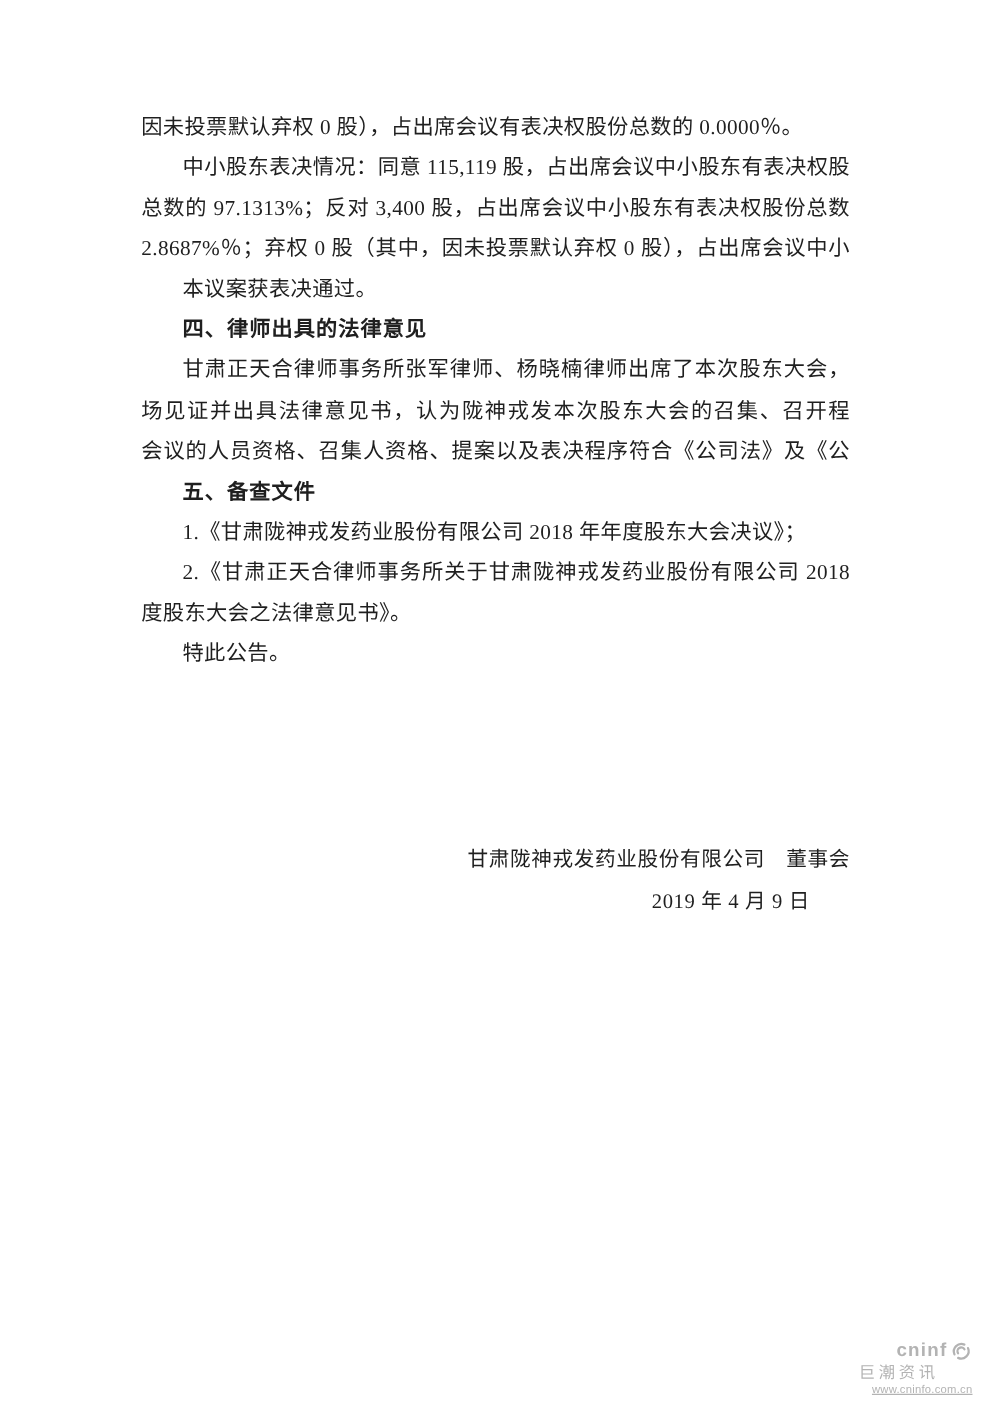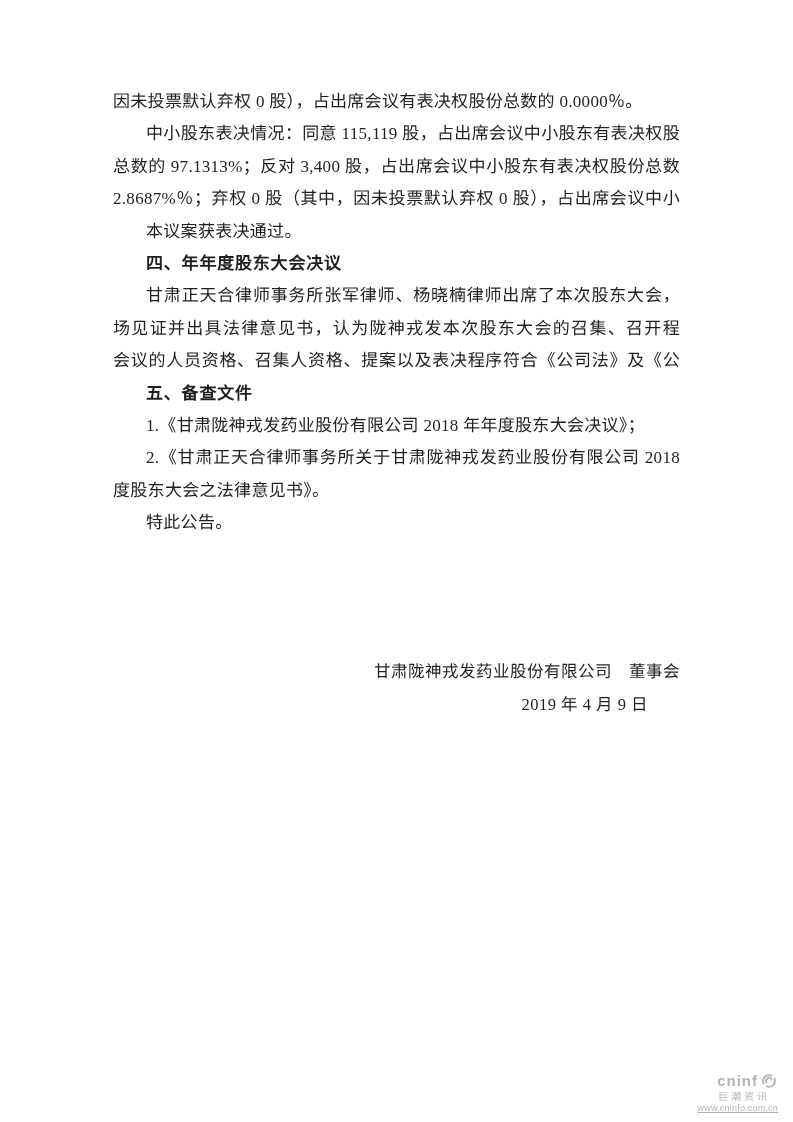--- a/index.html
+++ b/index.html
@@ -38,21 +38,21 @@
   .line.indent {
     padding-left: 33px;
   }
   .line.heading {
     font-weight: 700;
     font-family: "Liberation Sans", "DejaVu Sans", sans-serif;
     letter-spacing: 0.8px;
   }
   .signature {
     position: absolute;
-    top: 655px;
+    top: 671px;
     right: 113px;
     font-size: 16.5px;
     line-height: 33px;
     text-align: right;
     letter-spacing: 0.5px;
   }
   .sig-date {
     padding-right: 32px;
   }
   .watermark {
@@ -75,44 +75,44 @@
   }
   .wm-brand {
     font-size: 15px;
     font-weight: 700;
     letter-spacing: 1px;
   }
   .wm-icon svg {
     display: block;
   }
   .wm-cn {
-    font-size: 10px;
+    font-size: 13px;
     letter-spacing: 3px;
-    margin-right: 8px;
+    margin-right: 27px;
     margin-top: 1px;
   }
   .wm-url {
     font-size: 9px;
     letter-spacing: 0.2px;
     margin-top: 2px;
     text-decoration: underline;
   }
 </style>
 </head>
 <body>
 
 <div class="page">
 
   <main class="doc-body">
     <div class="line">因未投票默认弃权 0 股），占出席会议有表决权股份总数的 0.0000％。</div>
     <div class="line indent fill">中小股东表决情况：同意 115,119 股，占出席会议中小股东有表决权股份</div>
     <div class="line fill">总数的 97.1313%；反对 3,400 股，占出席会议中小股东有表决权股份总数的</div>
     <div class="line fill">2.8687%％；弃权 0 股（其中，因未投票默认弃权 0 股），占出席会议中小股东有</div>
     <div class="line indent">本议案获表决通过。</div>
-    <div class="line indent heading">四、年年度股东大会决议</div>
+    <div class="line indent heading">四、律师出具的法律意见</div>
     <div class="line indent fill">甘肃正天合律师事务所张军律师、杨晓楠律师出席了本次股东大会，进行现</div>
     <div class="line fill">场见证并出具法律意见书，认为陇神戎发本次股东大会的召集、召开程序、出席</div>
     <div class="line fill">会议的人员资格、召集人资格、提案以及表决程序符合《公司法》及《公司章程》</div>
     <div class="line indent heading">五、备查文件</div>
     <div class="line indent">1.《甘肃陇神戎发药业股份有限公司 2018 年年度股东大会决议》；</div>
     <div class="line indent fill">2.《甘肃正天合律师事务所关于甘肃陇神戎发药业股份有限公司 2018 年年</div>
     <div class="line">度股东大会之法律意见书》。</div>
     <div class="line indent">特此公告。</div>
   </main>
 

